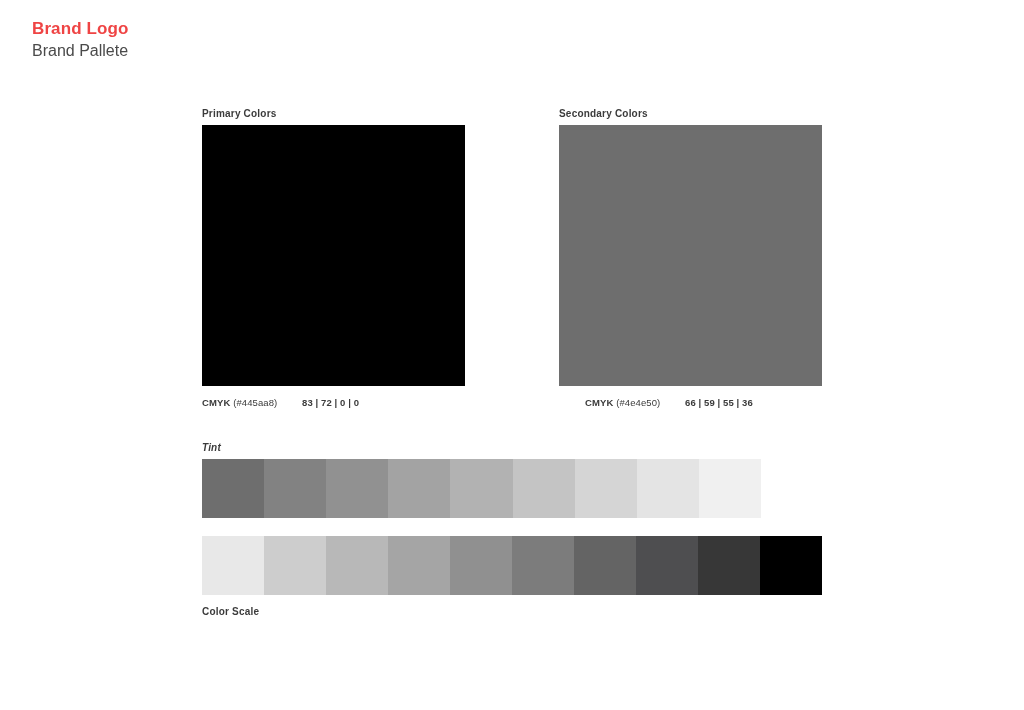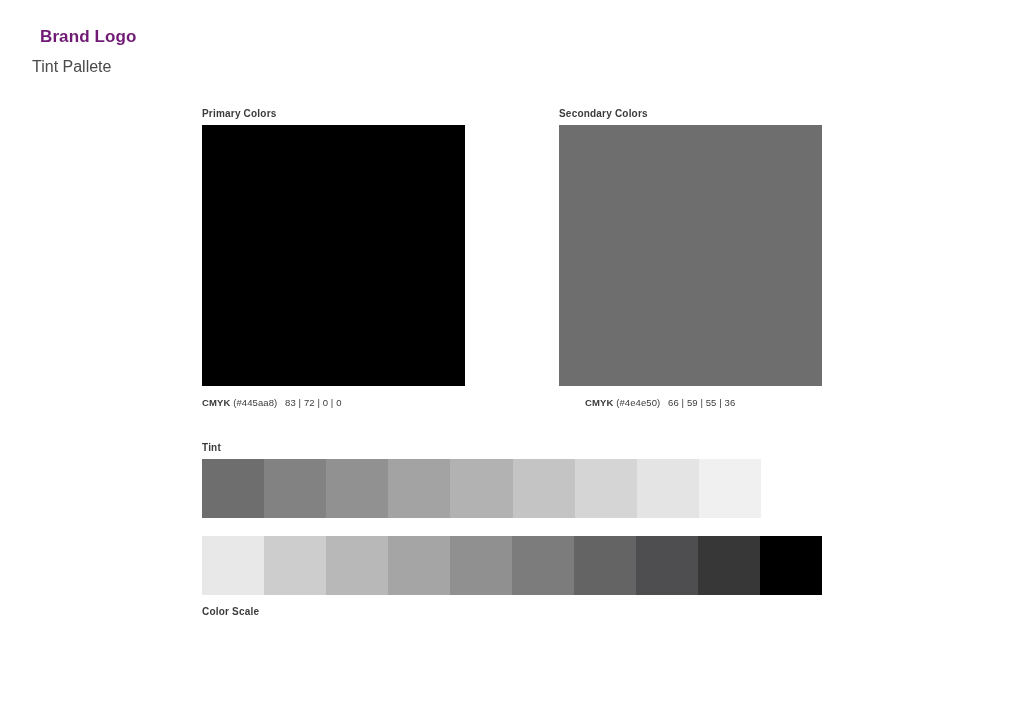--- a/index.html
+++ b/index.html
@@ -18,24 +18,24 @@
 
   
   .header {
     position: absolute;
     left: 32px;
     top: 18px;
   }
   .brand-title {
     font-size: 17px;
     font-weight: bold;
-    color: #701a75;
+    color: #ef4444;
     letter-spacing: 0.1px;
     line-height: 22px;
-    margin: 8px;
+    margin: 0;
   }
   .brand-subtitle {
     font-size: 16px;
     font-weight: normal;
     color: #4a4a4a;
     line-height: 22px;
     margin: 0;
   }
 
   
@@ -65,41 +65,41 @@
     white-space: nowrap;
     letter-spacing: 0.1px;
   }
   .cmyk-caption .cmyk-key {
     font-weight: bold;
   }
   .cmyk-caption .cmyk-hex {
     font-weight: normal;
   }
   .cmyk-caption .cmyk-values {
-    font-weight: normal;
-    margin-left: 5px;
+    font-weight: bold;
+    margin-left: 22px;
   }
 
   
   .strip {
     position: absolute;
     display: flex;
     flex-direction: row;
   }
   .strip-swatch {
     height: 100%;
     flex: 1 1 auto;
   }
 </style>
 </head>
 <body>
 
 <div class="header">
   <div class="brand-title">Brand Logo</div>
-  <div class="brand-subtitle">Tint Pallete</div>
+  <div class="brand-subtitle">Brand Pallete</div>
 </div>
 
 <div class="section-label" style="left:202px; top:108px;">Primary Colors</div>
 
 <div class="swatch-block" style="left:202px; top:125px; width:263px; height:261px;">
   <div class="swatch-fill" style="background: rgb(0, 0, 0);"></div>
 </div>
 
 <div class="cmyk-caption" style="left:202px; top:397px;">
   <span class="cmyk-key">CMYK</span>
@@ -112,21 +112,21 @@
 <div class="swatch-block" style="left:559px; top:125px; width:263px; height:261px;">
   <div class="swatch-fill" style="background: rgb(110, 110, 110);"></div>
 </div>
 
 <div class="cmyk-caption" style="left:585px; top:397px;">
   <span class="cmyk-key">CMYK</span>
   <span class="cmyk-hex">(#4e4e50)</span>
   <span class="cmyk-values">66 |  59   | 55  |  36</span>
 </div>
 
-<div class="section-label" style="left:202px; top:442px;">Tint</div>
+<div class="section-label" style="left:202px; top:442px;font-style:italic;">Tint</div>
 
 <div class="strip" id="tint-strip" style="left:202px; top:459px; width:559px; height:59px;">
     <div class="strip-swatch" style="background: rgb(110, 110, 110);"></div>
     <div class="strip-swatch" style="background: rgb(130, 130, 130);"></div>
     <div class="strip-swatch" style="background: rgb(145, 145, 145);"></div>
     <div class="strip-swatch" style="background: rgb(163, 163, 163);"></div>
     <div class="strip-swatch" style="background: rgb(178, 178, 178);"></div>
     <div class="strip-swatch" style="background: rgb(196, 196, 196);"></div>
     <div class="strip-swatch" style="background: rgb(213, 213, 213);"></div>
     <div class="strip-swatch" style="background: rgb(228, 228, 228);"></div>

